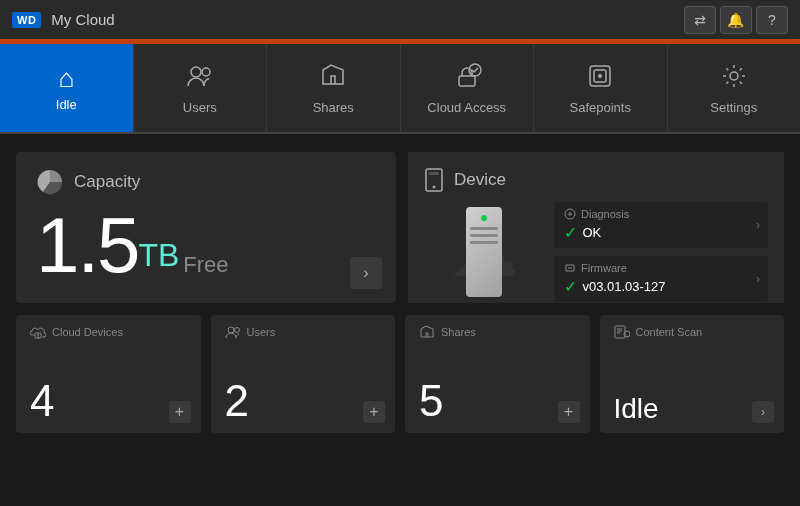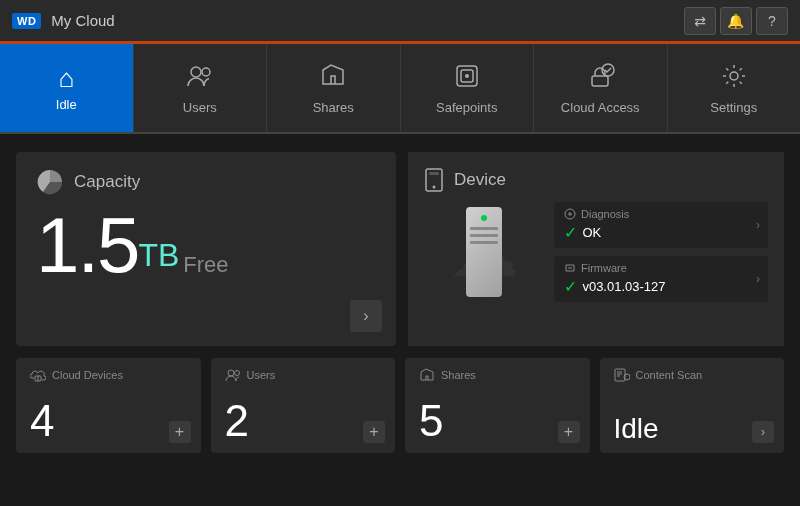--- a/index.html
+++ b/index.html
@@ -12,21 +12,21 @@
       color: #fff;
     }
 
     
     #header {
       display: flex;
       align-items: center;
       background: #2a2a2a;
       height: 44px;
       padding: 0 12px;
-      border-bottom: 3px solid #c2410c;
+      border-bottom: 5px solid #c2410c;
     }
     #wd-logo {
       background: #0066cc;
       color: #fff;
       font-weight: bold;
       font-size: 11px;
       padding: 2px 5px;
       border-radius: 2px;
       margin-right: 10px;
       letter-spacing: 0.5px;
@@ -89,21 +89,21 @@
       height: calc(506px - 44px - 90px);
       display: flex;
       flex-direction: column;
       gap: 12px;
     }
 
     
     .top-row {
       display: flex;
       gap: 12px;
-      height: 194px;
+      height: 151px;
     }
 
     
     .capacity-card {
       background: #2a2a2a;
       border-radius: 4px;
       padding: 16px 20px;
       width: 380px;
       position: relative;
     }
@@ -240,21 +240,21 @@
       top: 50%;
       transform: translateY(-50%);
       color: #666;
       font-size: 12px;
     }
 
     
     .bottom-row {
       display: flex;
       gap: 10px;
-      height: 95px;
+      height: 118px;
     }
     .stat-card {
       background: #2a2a2a;
       border-radius: 4px;
       flex: 1;
       padding: 10px 14px;
       position: relative;
       display: flex;
       flex-direction: column;
       justify-content: space-between;
@@ -346,38 +346,38 @@
     <span class="nav-icon">
       <svg width="28" height="28" viewBox="0 0 28 28" fill="none">
         <path d="M4 22V8l8-5 12 5v14H4z" stroke="#aaa" stroke-width="1.5" fill="none"></path>
         <path d="M12 22v-8h4v8" stroke="#aaa" stroke-width="1.5" fill="none"></path>
       </svg>
     </span>
     <span>Shares</span>
   </div>
   <div class="nav-item">
     <span class="nav-icon">
-      <svg width="28" height="28" viewBox="0 0 28 28" fill="none">
-        <rect x="4" y="4" width="20" height="20" rx="3" stroke="#aaa" stroke-width="1.5" fill="none"></rect>
-        <rect x="8" y="8" width="12" height="12" rx="2" stroke="#aaa" stroke-width="1.5" fill="none"></rect>
-        <circle cx="14" cy="14" r="2" fill="#aaa"></circle>
-      </svg>
-    </span>
-    <span>Safepoints</span>
-  </div>
-  <div class="nav-item">
-    <span class="nav-icon">
       <svg width="32" height="28" viewBox="0 0 32 28" fill="none">
         <rect x="8" y="14" width="16" height="10" rx="2" stroke="#aaa" stroke-width="1.5" fill="none"></rect>
         <path d="M11 14v-3a5 5 0 0110 0v3" stroke="#aaa" stroke-width="1.5" fill="none"></path>
         <circle cx="24" cy="8" r="6" stroke="#aaa" stroke-width="1.5" fill="none"></circle>
         <path d="M21 8l2 2 4-4" stroke="#aaa" stroke-width="1.5" fill="none"></path>
       </svg>
     </span>
     <span>Cloud Access</span>
+  </div>
+  <div class="nav-item">
+    <span class="nav-icon">
+      <svg width="28" height="28" viewBox="0 0 28 28" fill="none">
+        <rect x="4" y="4" width="20" height="20" rx="3" stroke="#aaa" stroke-width="1.5" fill="none"></rect>
+        <rect x="8" y="8" width="12" height="12" rx="2" stroke="#aaa" stroke-width="1.5" fill="none"></rect>
+        <circle cx="14" cy="14" r="2" fill="#aaa"></circle>
+      </svg>
+    </span>
+    <span>Safepoints</span>
   </div>
   <div class="nav-item">
     <span class="nav-icon">
       <svg width="28" height="28" viewBox="0 0 28 28" fill="none">
         <circle cx="14" cy="14" r="4" stroke="#aaa" stroke-width="1.5" fill="none"></circle>
         <path d="M14 3v3M14 22v3M3 14h3M22 14h3M6.2 6.2l2.1 2.1M19.7 19.7l2.1 2.1M6.2 21.8l2.1-2.1M19.7 8.3l2.1-2.1" stroke="#aaa" stroke-width="1.5"></path>
       </svg>
     </span>
     <span>Settings</span>
   </div>

